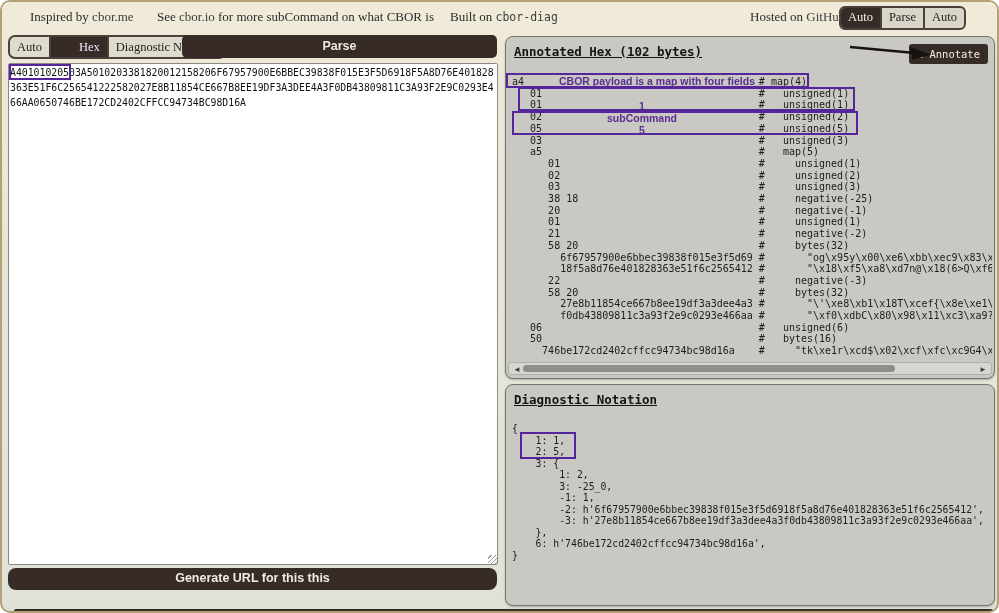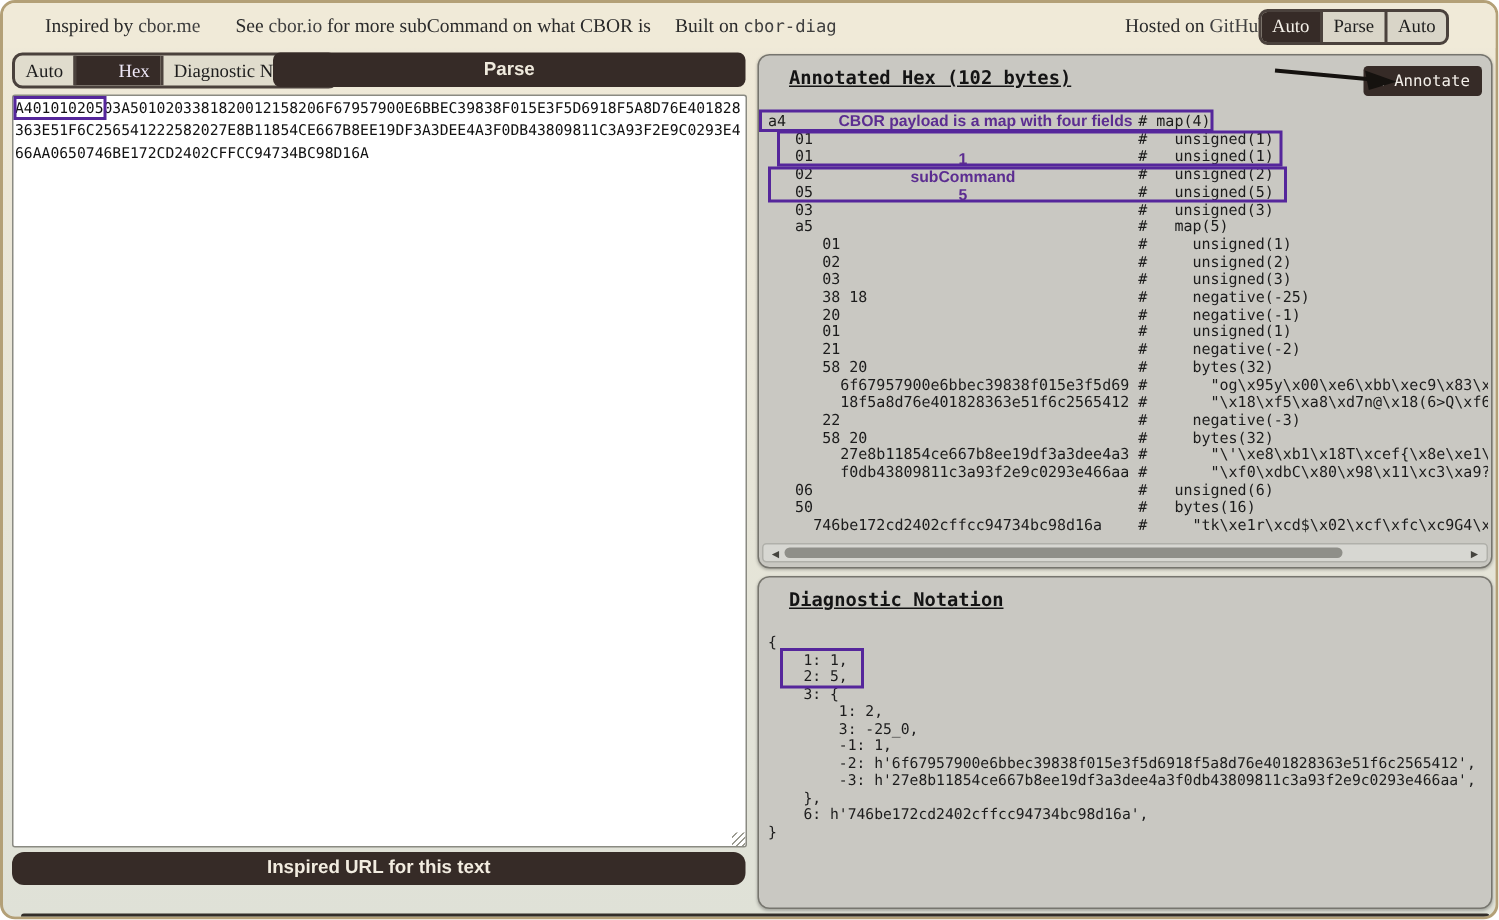--- a/index.html
+++ b/index.html
@@ -31,21 +31,21 @@
     font-family:"DejaVu Sans Mono", monospace; font-size:9.8px; line-height:15px; color:#111;
     padding:1px; word-break:break-all; white-space:pre-wrap; overflow:hidden; }
   .resize-handle { position:absolute; left:486px; top:553px; width:9px; height:9px;
     background:repeating-linear-gradient(135deg, transparent 0 2px, #9a9a90 2px 3px); cursor:nwse-resize; }
   .generate-btn { position:absolute; left:6px; top:566px; width:489px; height:22px; background:#362b27; color:#f2ece0;
     font-family:"Liberation Sans", sans-serif; font-size:12.5px; font-weight:bold; text-align:center; line-height:21px; border-radius:8px; cursor:pointer; }
   
   .panel { position:absolute; left:503px; width:490px; background:#c9c8c2; border:1px solid #76756e; border-radius:8px; overflow:hidden; box-shadow:0 1px 2px rgba(0,0,0,0.25); }
   .panel-hex { top:34px; height:343px; }
   .panel-diag { top:382px; height:222px; }
-  .panel-title { position:absolute; left:8px; top:7px; font-family:"DejaVu Sans Mono", monospace; font-size:12.5px; font-weight:bold; text-decoration:underline; color:#141414; white-space:nowrap;margin-left:12px; }
+  .panel-title { position:absolute; left:8px; top:7px; font-family:"DejaVu Sans Mono", monospace; font-size:12.5px; font-weight:bold; text-decoration:underline; color:#141414; white-space:nowrap; }
   .annotate-btn { position:absolute; right:6px; top:7px; background:#362b27; color:#f4f0ea;
     font-family:"DejaVu Sans Mono", monospace; font-size:10.5px; padding:4px 8px; border-radius:3px; cursor:pointer; white-space:nowrap; }
   .hex-pre { position:absolute; left:6px; top:39px; width:480px; font-family:"DejaVu Sans Mono", monospace;
     font-size:10px; line-height:11.7px; color:#1c1c1c; white-space:pre; overflow:hidden; }
   .diag-pre { position:absolute; left:6px; top:38px; width:478px; font-family:"DejaVu Sans Mono", monospace;
     font-size:9.8px; line-height:11.5px; color:#1c1c1c; white-space:pre; overflow:hidden; }
   
   .hscroll { position:absolute; left:2px; right:2px; bottom:3px; height:13px; background:#d7d7d2; border:1px solid #b0b0aa; border-radius:3px; }
   .hs-arrow { position:absolute; top:1px; font-size:8px; color:#44433e; line-height:11px; cursor:pointer; }
   .hs-left { left:4px; } .hs-right { right:4px; }
@@ -77,21 +77,21 @@
   <div class="tabs-group">
     <div class="tab">Auto</div>
     <div class="tab active">Hex</div>
     <div class="tab">Diagnostic Notation</div>
   </div>
   <div class="parse-btn">Parse</div>
 
   <textarea class="hex-input" spellcheck="false" style="">A40101020503A5010203381820012158206F67957900E6BBEC39838F015E3F5D6918F5A8D76E401828363E51F6C256541222582027E8B11854CE667B8EE19DF3A3DEE4A3F0DB43809811C3A93F2E9C0293E466AA0650746BE172CD2402CFFCC94734BC98D16A</textarea>
   <div class="resize-handle"></div>
 
-  <div class="generate-btn">Inspired URL for this text</div>
+  <div class="generate-btn">Generate URL for this this</div>
 
   <div class="panel panel-hex">
     <div class="panel-title">Annotated Hex (102 bytes)</div>
     <div class="annotate-btn">☑ Annotate</div>
     <pre class="hex-pre">a4                                       # map(4)
    01                                    #   unsigned(1)
    01                                    #   unsigned(1)
    02                                    #   unsigned(2)
    05                                    #   unsigned(5)
    03                                    #   unsigned(3)

